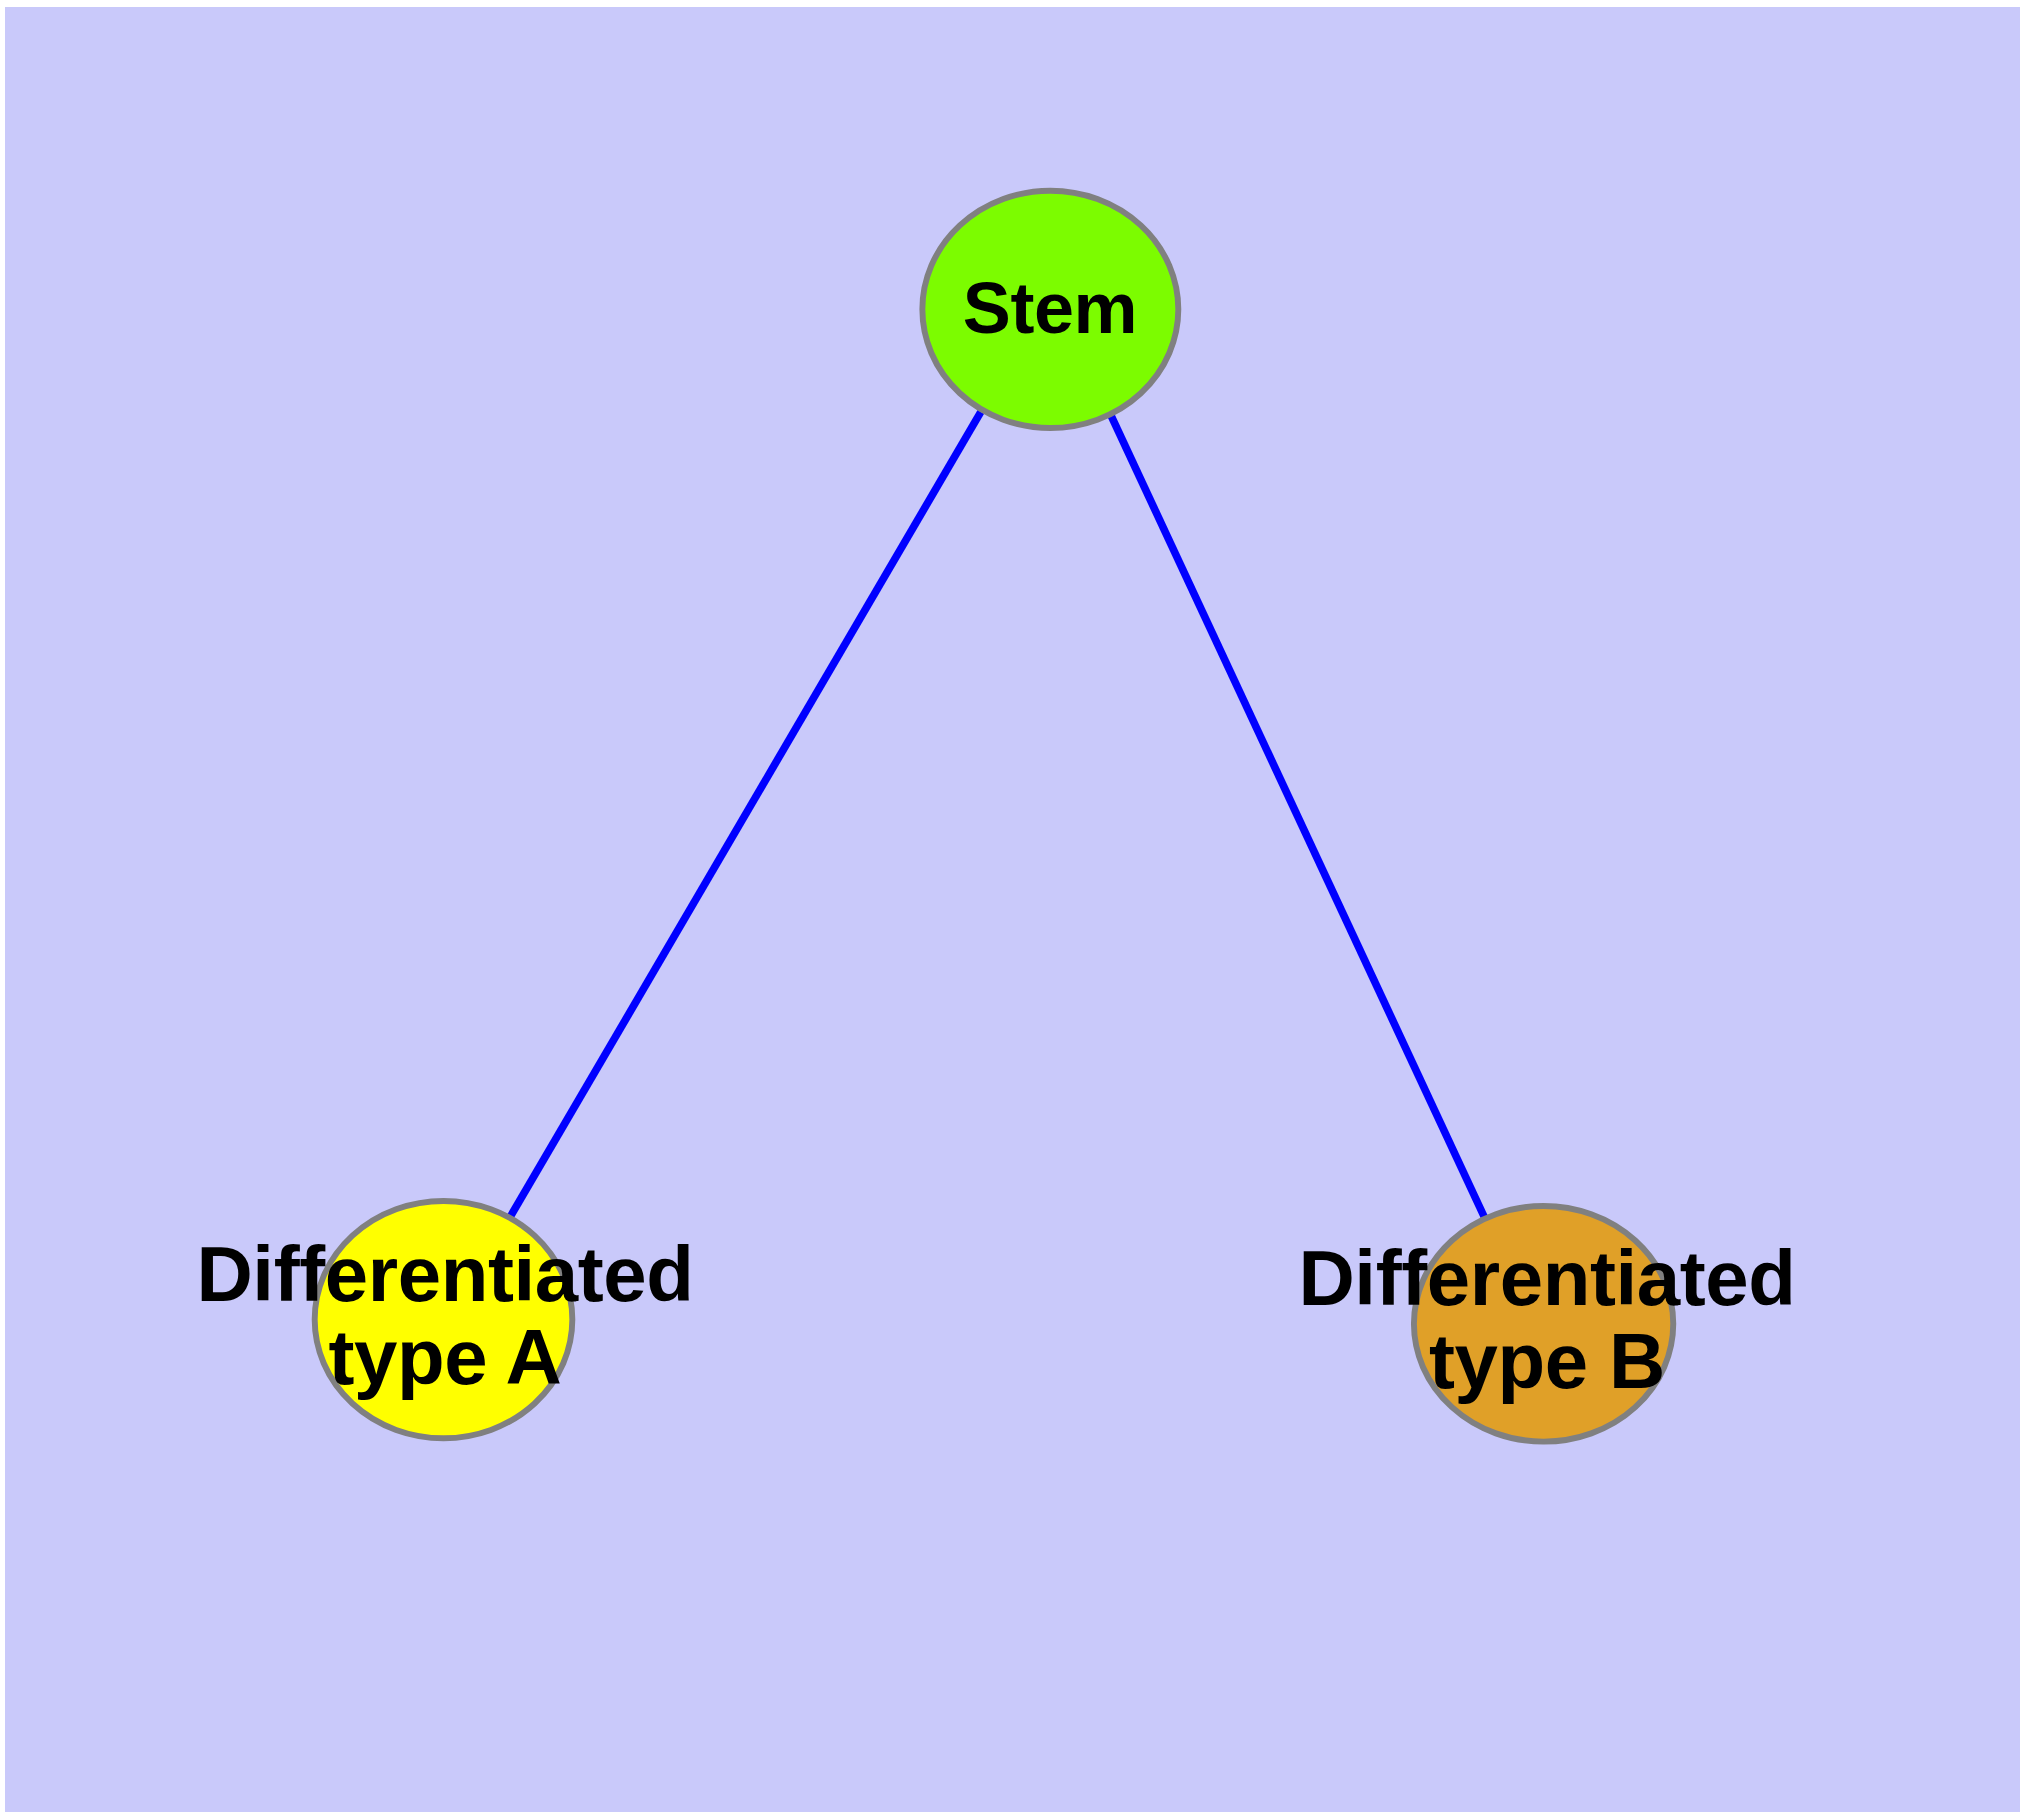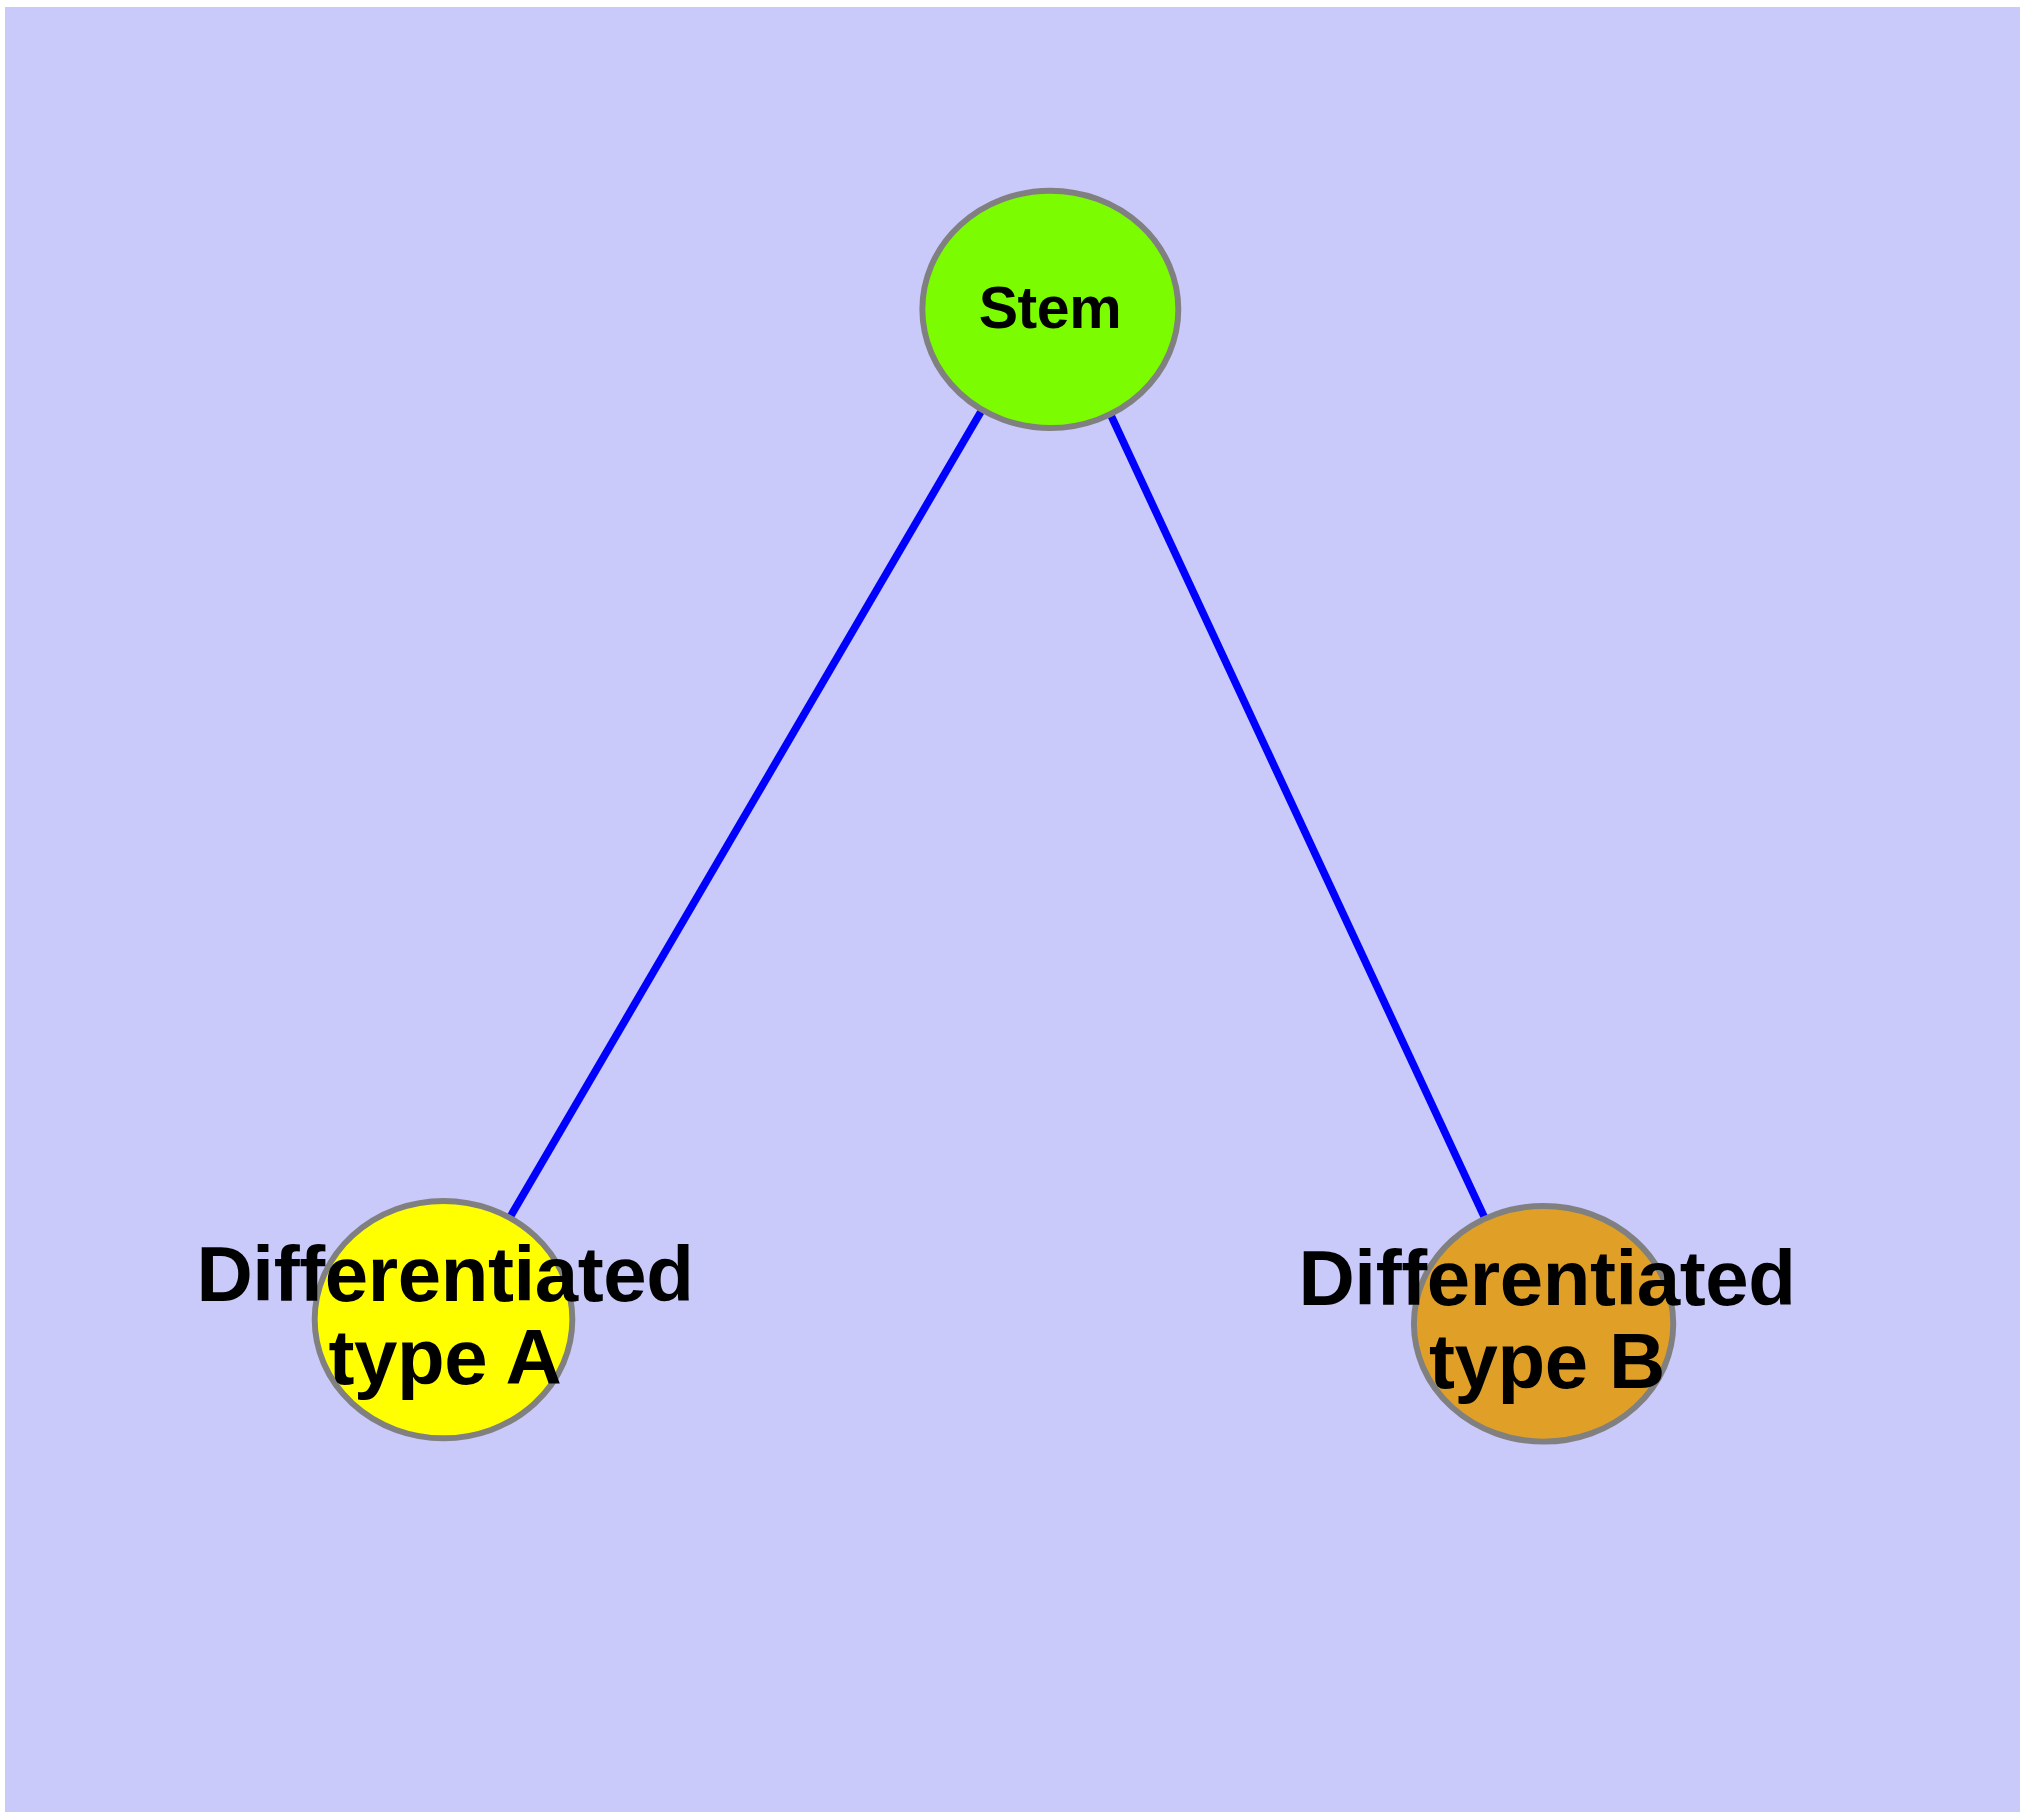--- a/index.html
+++ b/index.html
@@ -57,21 +57,21 @@
       <line x1="1310" y1="489" x2="1752" y2="1438" stroke="#0000ff" stroke-width="9" stroke-linecap="butt"></line>
     </g>
 
     <g>
       <ellipse cx="1239" cy="365" rx="151" ry="140" fill="#7cfc00" stroke="#808080" stroke-width="7"></ellipse>
       <ellipse cx="523" cy="1557" rx="152" ry="140" fill="#ffff00" stroke="#808080" stroke-width="7"></ellipse>
       <ellipse cx="1821" cy="1562" rx="153" ry="139" fill="#e0a028" stroke="#808080" stroke-width="7"></ellipse>
     </g>
   </svg>
 
-  <div class="node-label" style="left: 1050px; top: 309px; color: rgb(0, 0, 0); font-size: 59px;">Stem</div>
+  <div class="node-label" style="left: 1050px; top: 309px; color: rgb(0, 0, 0); font-size: 72px;">Stem</div>
 
   <div class="node-label" style="left: 445px; top: 1316px; color: rgb(0, 0, 0); font-size: 78px;">Differentiated
 type A</div>
 
   <div class="node-label" style="left: 1547px; top: 1320px; color: rgb(0, 0, 0); font-size: 78px;">Differentiated
 type B</div>
 
 </div>
 
 

